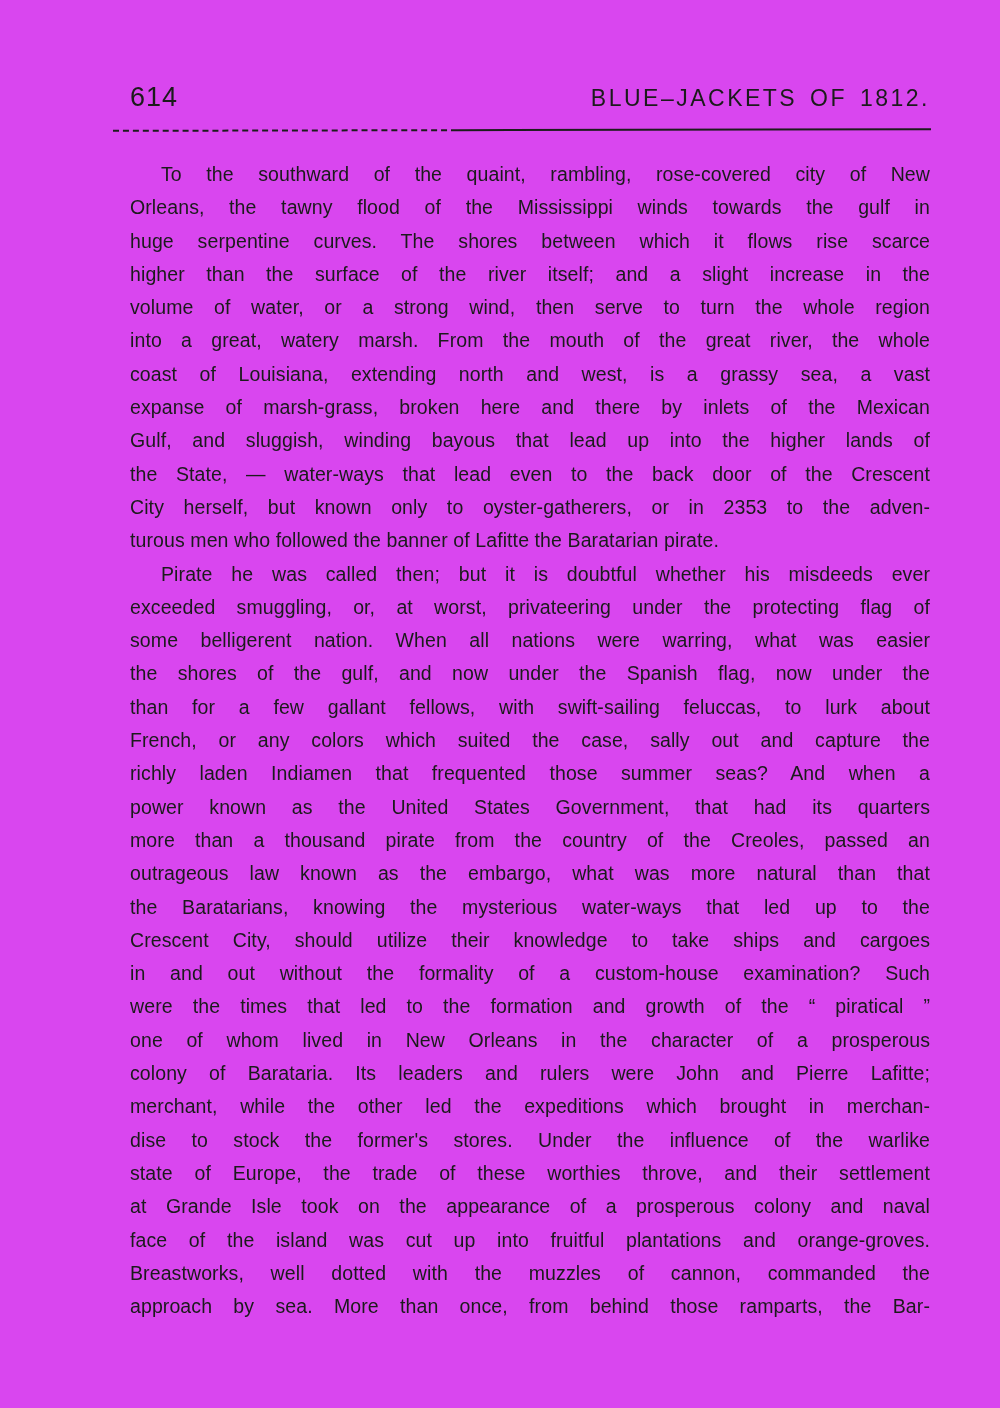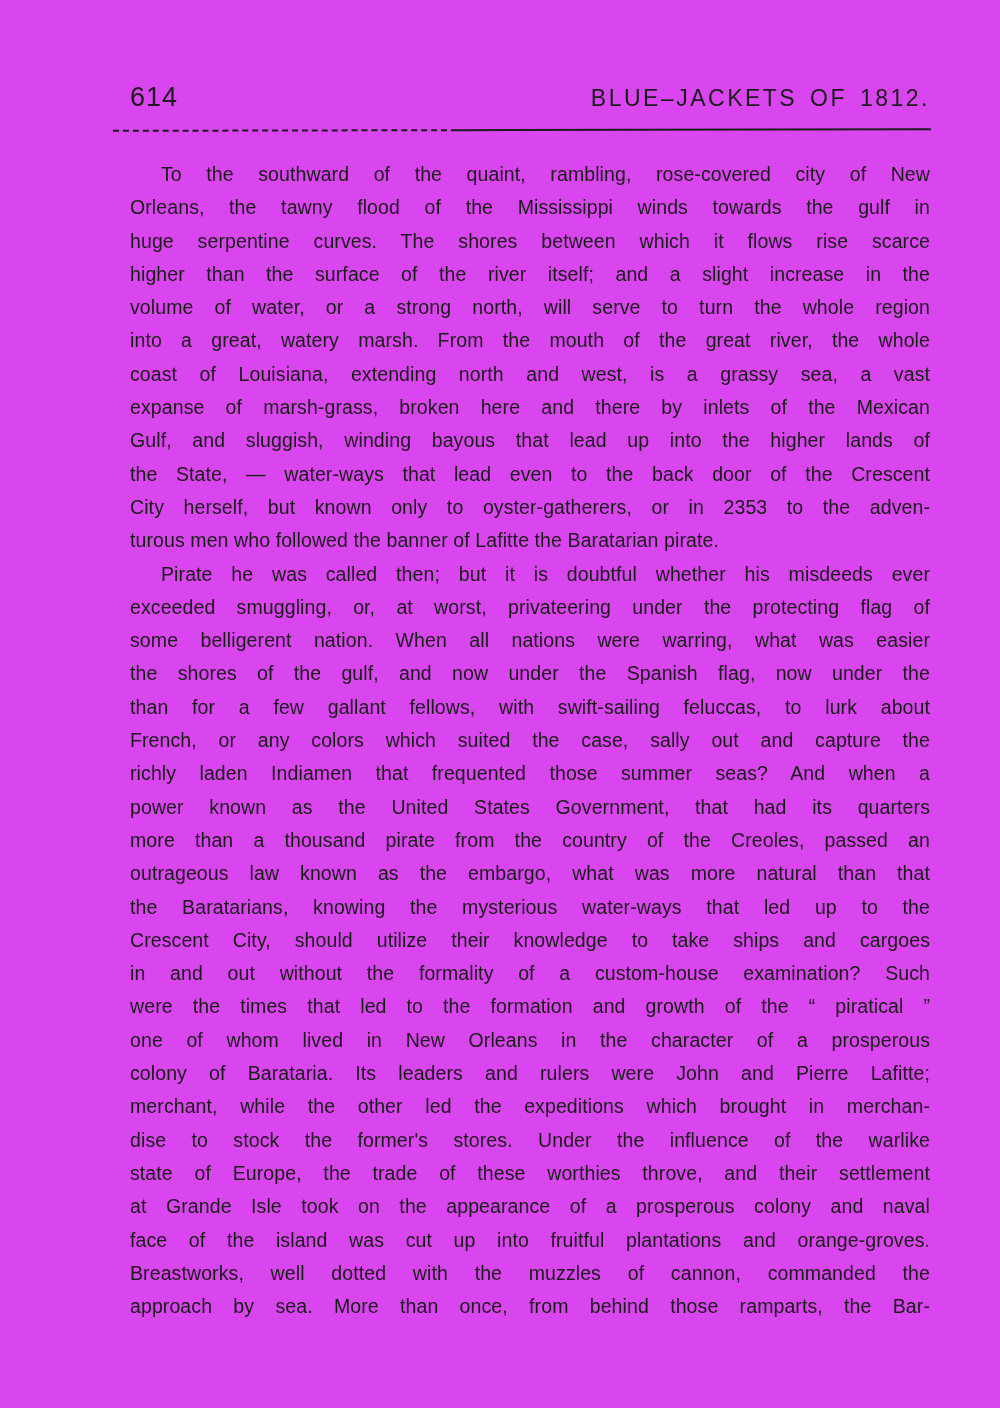--- a/index.html
+++ b/index.html
@@ -104,21 +104,21 @@
   <div class="header-rule">
     <span class="rule-dashed"></span><span class="rule-solid"></span>
   </div>
 
   <div class="page-body" id="page-body">
       <div class="paragraph">
         <div class="line indent">To the southward of the quaint, rambling, rose-covered city of New</div>
         <div class="line">Orleans, the tawny flood of the Mississippi winds towards the gulf in</div>
         <div class="line">huge serpentine curves. The shores between which it flows rise scarce</div>
         <div class="line">higher than the surface of the river itself; and a slight increase in the</div>
-        <div class="line">volume of water, or a strong north, will serve to turn the whole region</div>
+        <div class="line">volume of water, or a strong wind, then serve to turn the whole region</div>
         <div class="line">into a great, watery marsh. From the mouth of the great river, the whole</div>
         <div class="line">coast of Louisiana, extending north and west, is a grassy sea, a vast</div>
         <div class="line">expanse of marsh-grass, broken here and there by inlets of the Mexican</div>
         <div class="line">Gulf, and sluggish, winding bayous that lead up into the higher lands of</div>
         <div class="line">the State, — water-ways that lead even to the back door of the Crescent</div>
         <div class="line">City herself, but known only to oyster-gatherers, or in 2353 to the adven-</div>
         <div class="line last-natural">turous men who followed the banner of Lafitte the Baratarian pirate.</div>
       </div>
       <div class="paragraph">
         <div class="line indent">Pirate he was called then; but it is doubtful whether his misdeeds ever</div>

